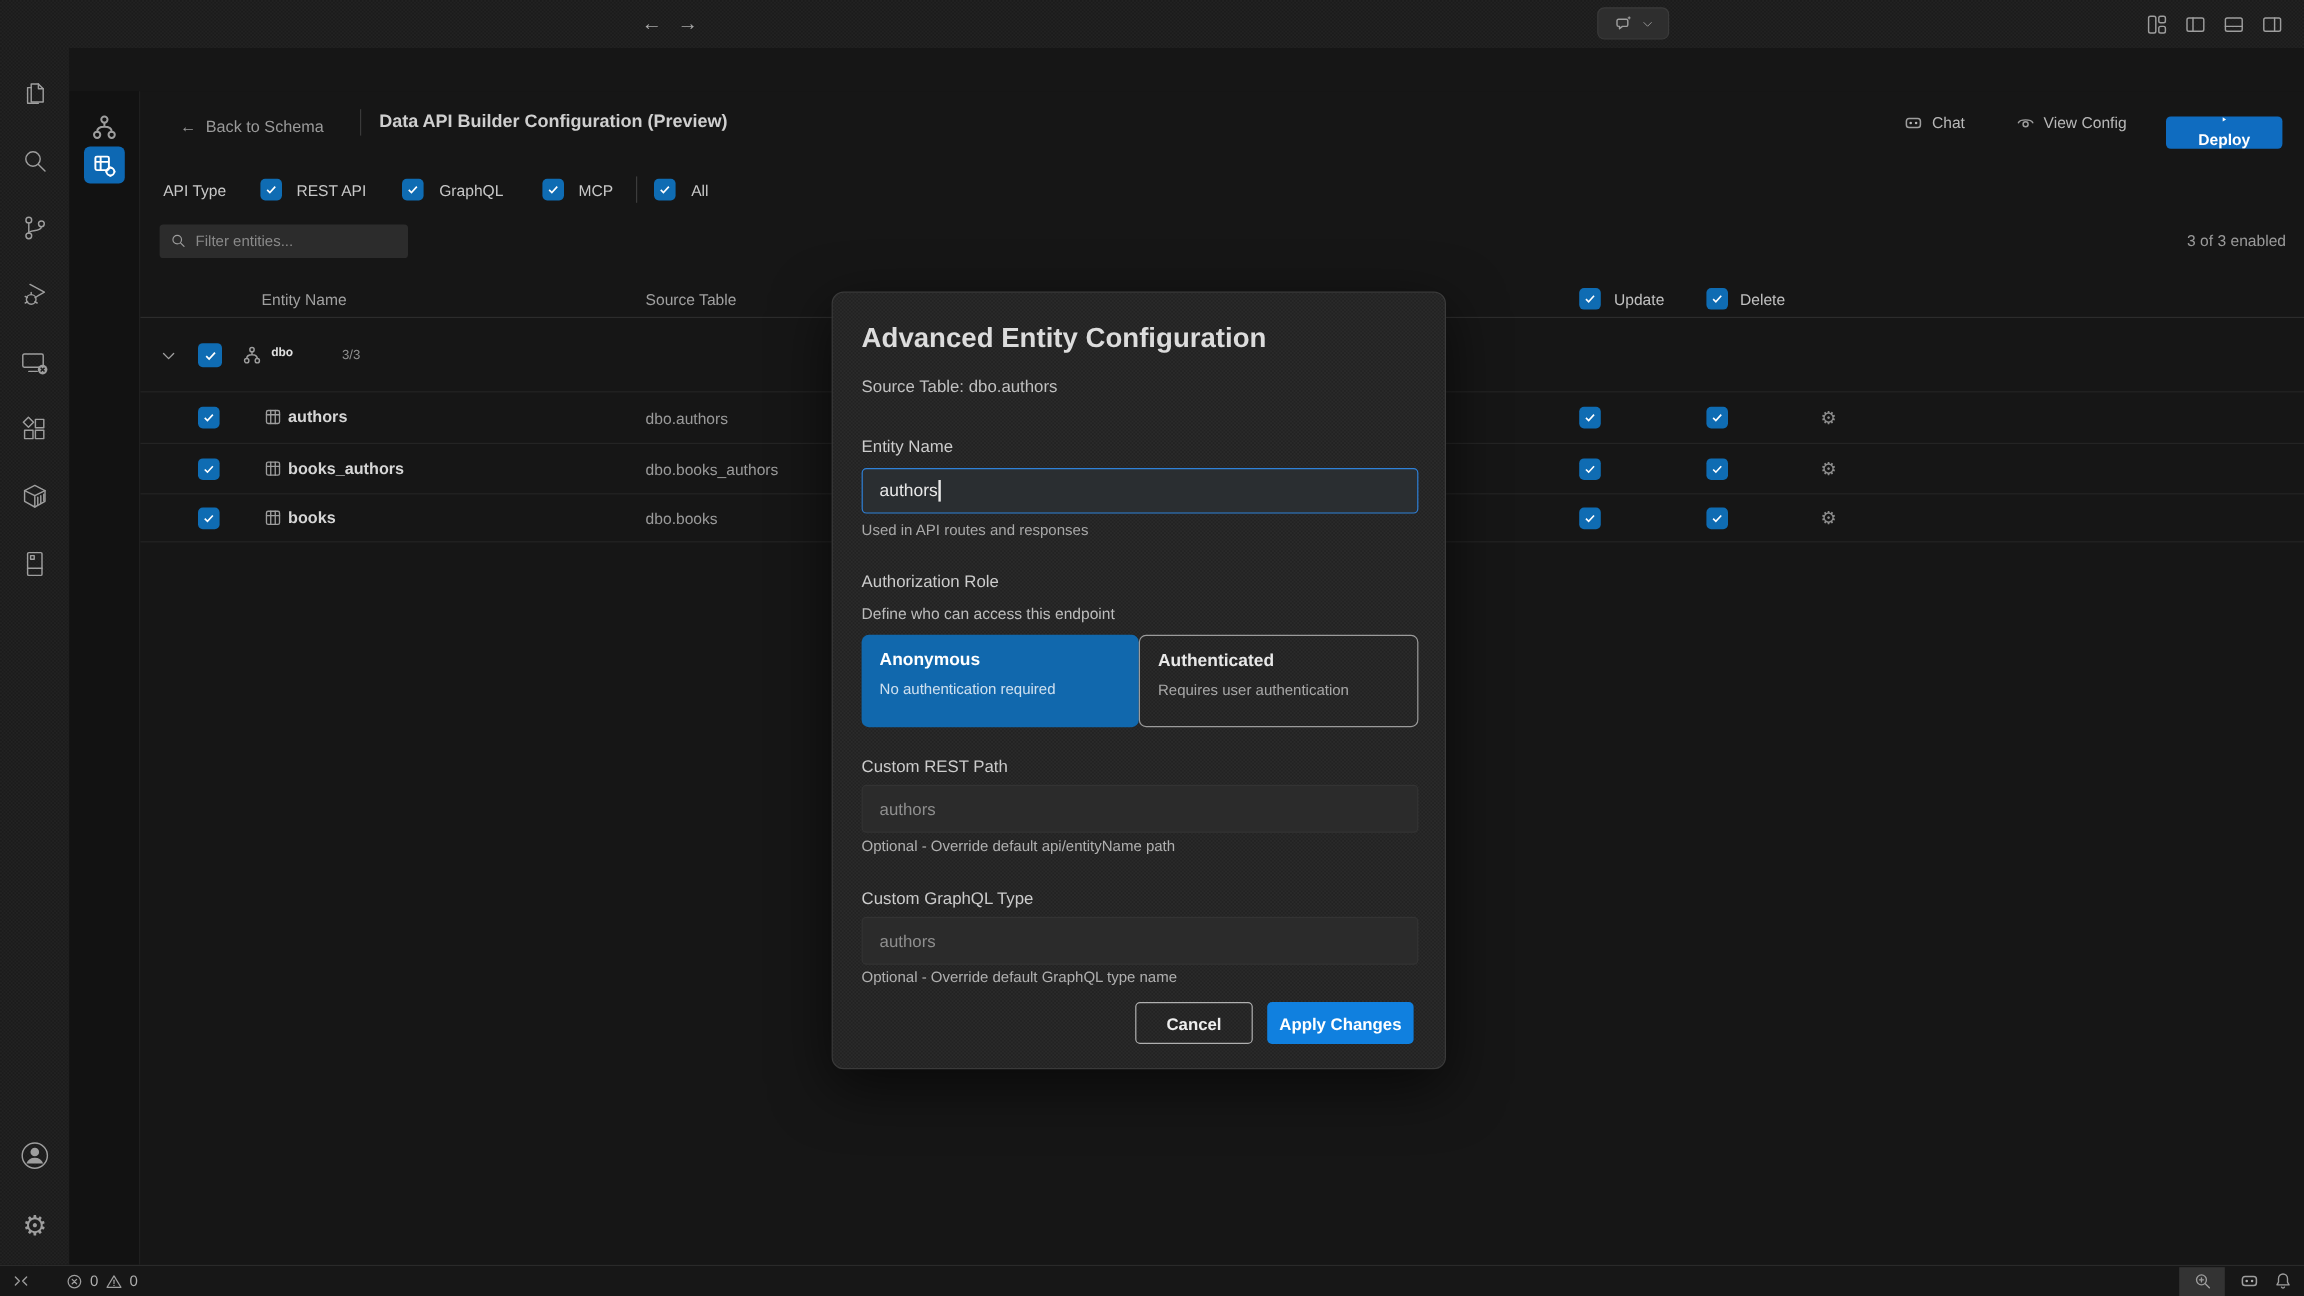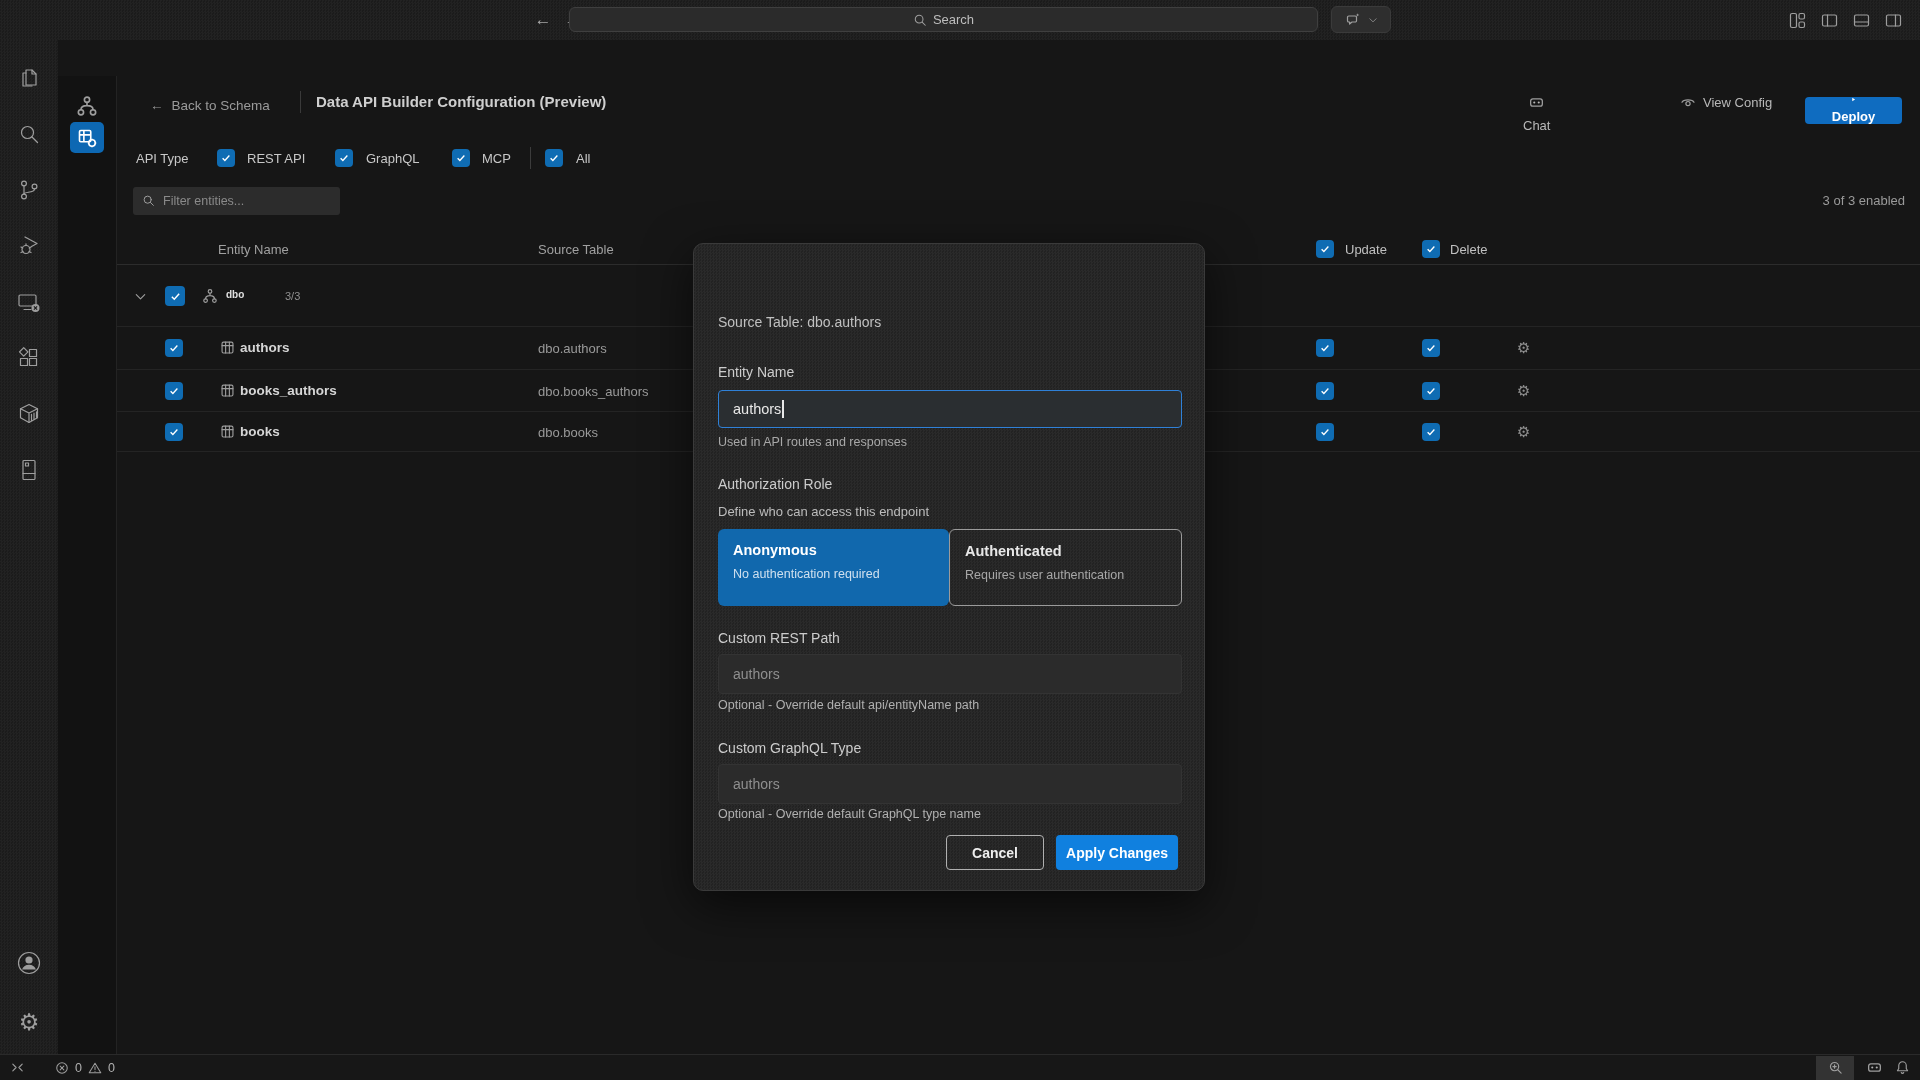--- a/index.html
+++ b/index.html
@@ -116,27 +116,20 @@
 </style>
 </head>
 <body>
 
 <div class="screen">
 
   <div class="titlebar tex">
     <div class="nav-arrow" style="left:531px;">←</div>
     <div class="nav-arrow" style="left:561px;">→</div>
 
-    <div class="searchbox">
-      <svg class="ic" width="14" height="14" viewBox="0 0 16 16">
-          <circle cx="7" cy="7" r="4.4"></circle>
-          <path d="M10.4 10.4L14 14"></path>
-        </svg>
-      <span>Search</span>
-    </div>
 
     <div class="copilot-btn">
       <svg class="ic" width="16" height="16" viewBox="0 0 16 16">
         <path d="M3.8 4h6.4A1.3 1.3 0 0 1 11.5 5.3v3.4A1.3 1.3 0 0 1 10.2 10H7l-2.4 2v-2h-.8A1.3 1.3 0 0 1 2.5 8.7V5.3A1.3 1.3 0 0 1 3.8 4z"></path>
         <path d="M12.6 1.2l.5 1.2 1.2.5-1.2.5-.5 1.2-.5-1.2-1.2-.5 1.2-.5z" fill="#9e9e9e" stroke="none"></path>
       </svg>
       <svg class="ic" width="10" height="10" viewBox="0 0 16 16">
           <path d="M3 6l5 5 5-5"></path>
         </svg>
     </div>
@@ -258,21 +251,21 @@
 
     <div class="content">
 
       <div class="back-btn">
         <span>←</span>
         <span>Back to Schema</span>
       </div>
       <div class="hdr-divider"></div>
       <div class="page-title">Data API Builder Configuration (Preview)</div>
 
-      <div class="hdr-btn" style="left:1406px;flex-direction:column;">
+      <div class="hdr-btn" style="left:1469px;">
         <svg class="ic" width="17" height="17" viewBox="0 0 16 16">
             <path d="M4.6 4.5h6.8c1.3 0 2.1.8 2.1 2.2v2.6c0 1.4-.8 2.2-2.1 2.2H4.6c-1.3 0-2.1-.8-2.1-2.2V6.7c0-1.4.8-2.2 2.1-2.2z"></path>
             <circle cx="5.9" cy="8" r="1" fill="#b8b8b8" stroke="none"></circle>
             <circle cx="10.1" cy="8" r="1" fill="#b8b8b8" stroke="none"></circle>
           </svg>
         <span>Chat</span>
       </div>
       <div class="hdr-btn" style="left:1563px;align-items:flex-end;">
         <svg class="ic" width="16" height="16" viewBox="0 0 16 16">
             <path d="M2 8.3c1.5-3.2 10.5-3.2 12 0"></path>
@@ -431,20 +424,21 @@
               <path d="M3.5 8.3l3 3 6-6.6"></path>
             </svg>
           </div>
         <span class="gear" style="left:1400px; top:13px;">⚙</span>
       </div>
 
     </div>
   </div>
 
   <div class="modal tex">
+    <div class="m-title">Advanced Entity Configuration</div>
     <div class="m-src">Source Table: dbo.authors</div>
 
     <div class="m-label" style="top:120px;">Entity Name</div>
     <div class="m-input-focus">
       <span class="val">authors</span>
       <span class="caret"></span>
     </div>
     <div class="m-hint" style="top:191px;">Used in API routes and responses</div>
 
     <div class="m-label" style="top:232px;">Authorization Role</div>

